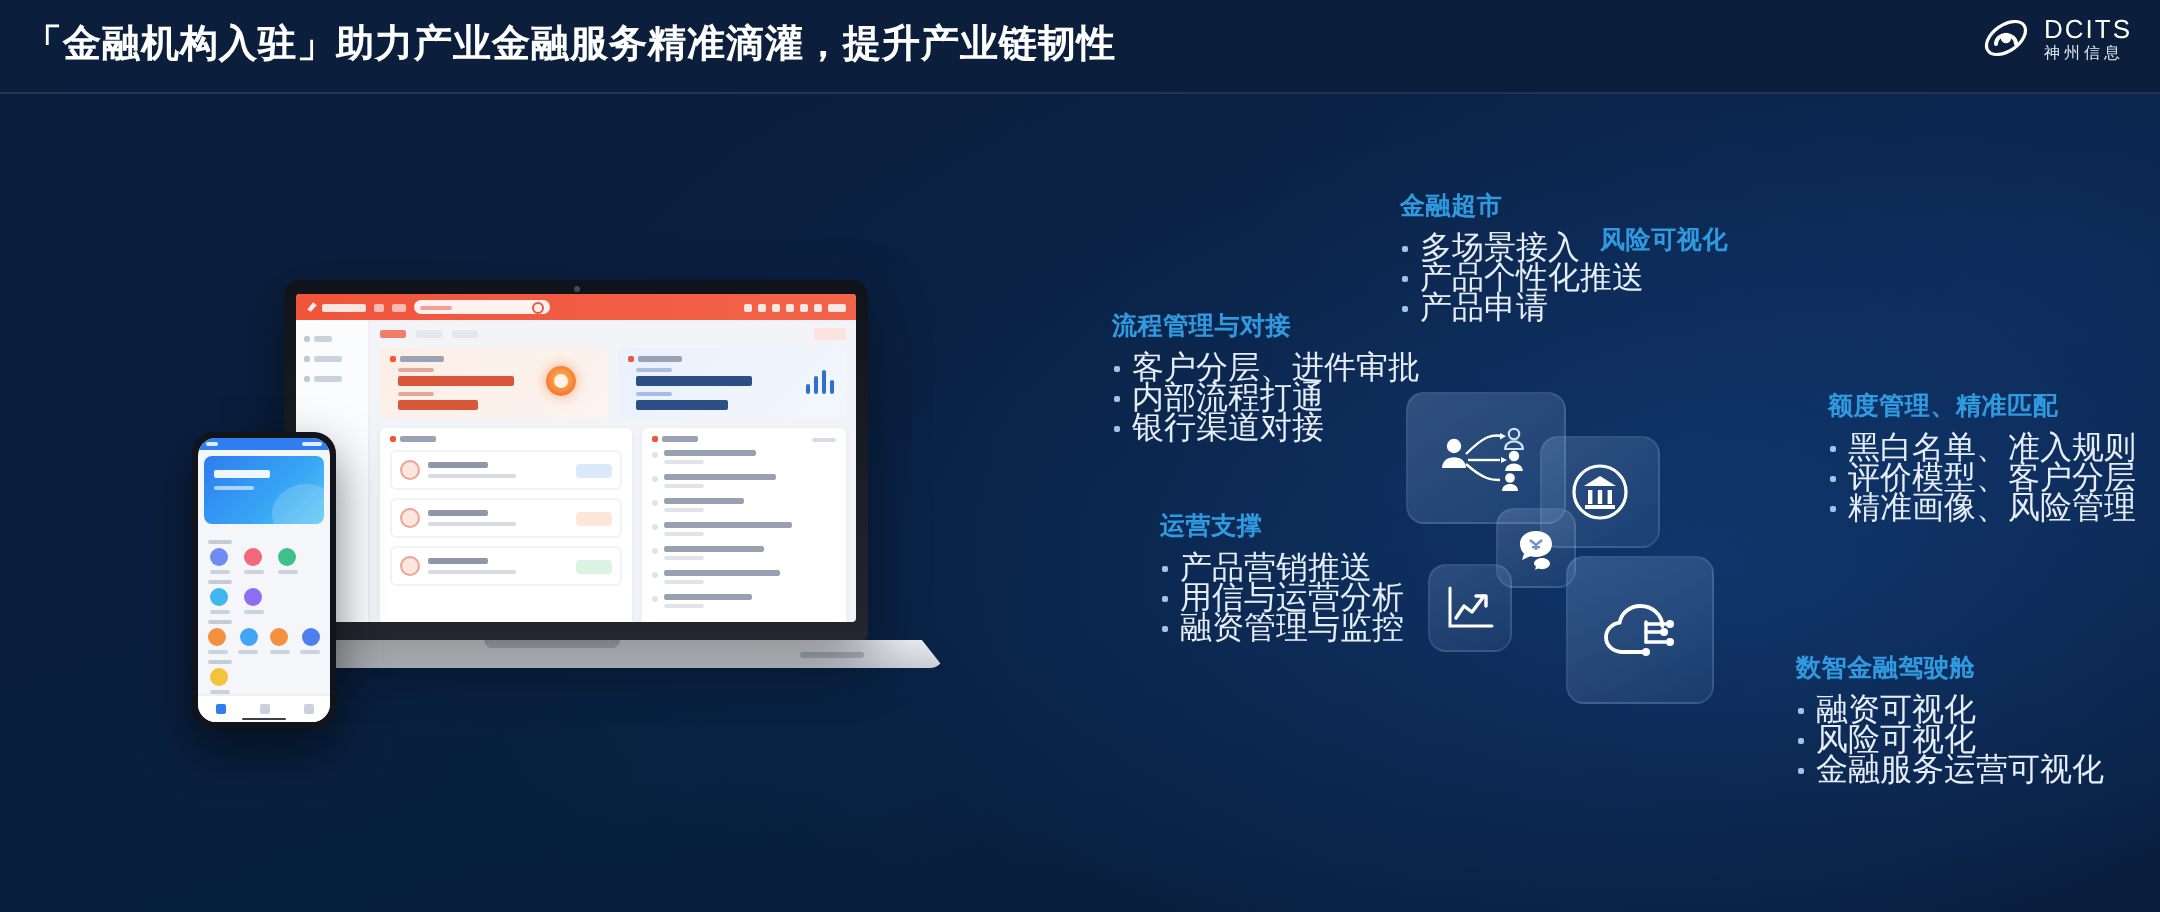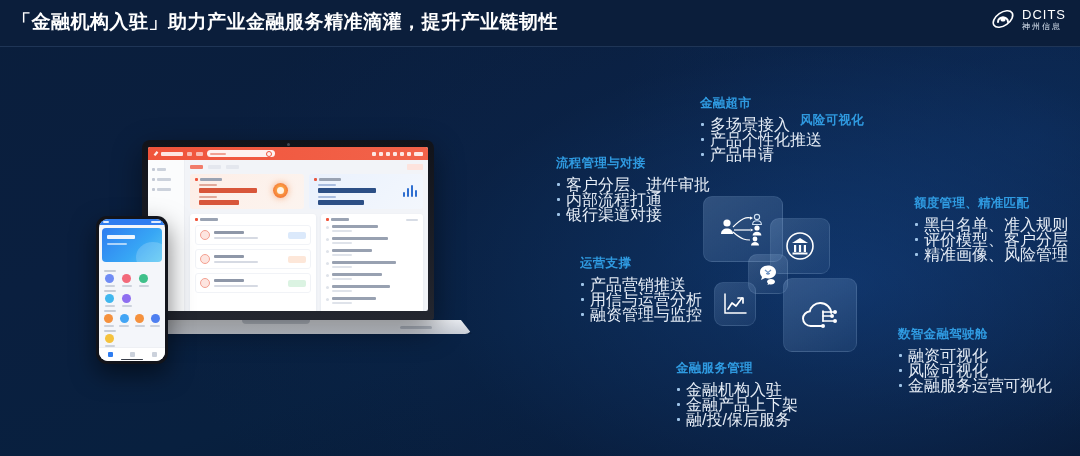--- a/index.html
+++ b/index.html
@@ -534,28 +534,20 @@
 
   <div class="co co-ops">
     <h4>运营支撑</h4>
     <ul>
       <li>产品营销推送</li>
       <li>用信与运营分析</li>
       <li>融资管理与监控</li>
     </ul>
   </div>
 
-  <div class="co co-fin">
-    <h4>金融服务管理</h4>
-    <ul>
-      <li>金融机构入驻</li>
-      <li>金融产品上下架</li>
-      <li>融/投/保后服务</li>
-    </ul>
-  </div>
 
   <div class="co co-cockpit">
     <h4>数智金融驾驶舱</h4>
     <ul>
       <li>融资可视化</li>
       <li>风险可视化</li>
       <li>金融服务运营可视化</li>
     </ul>
   </div>
 

